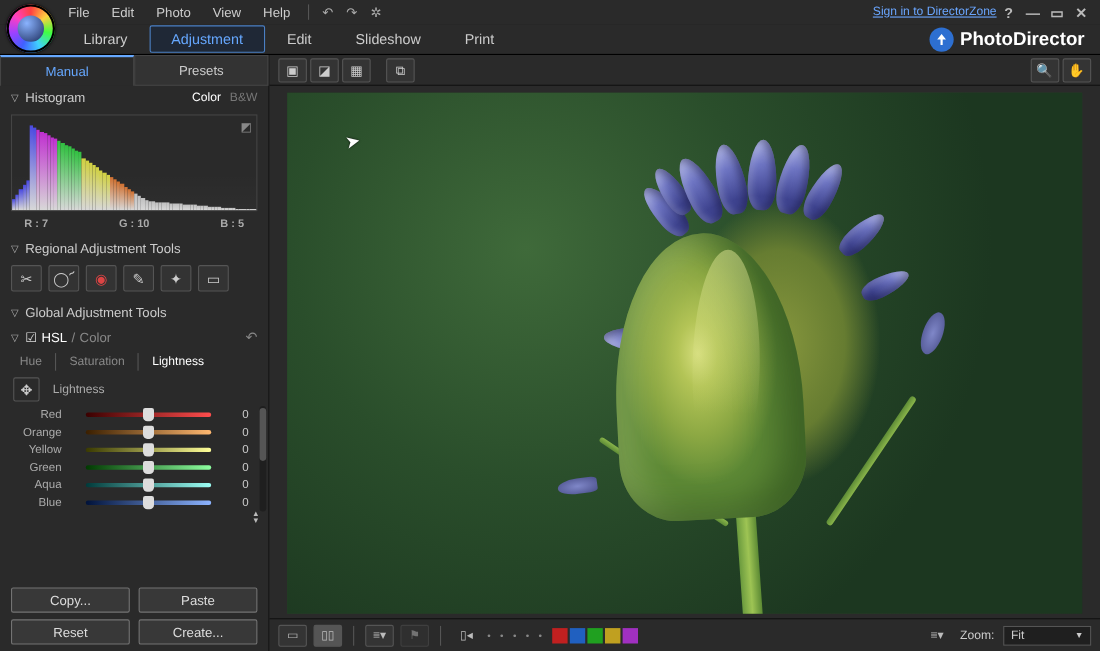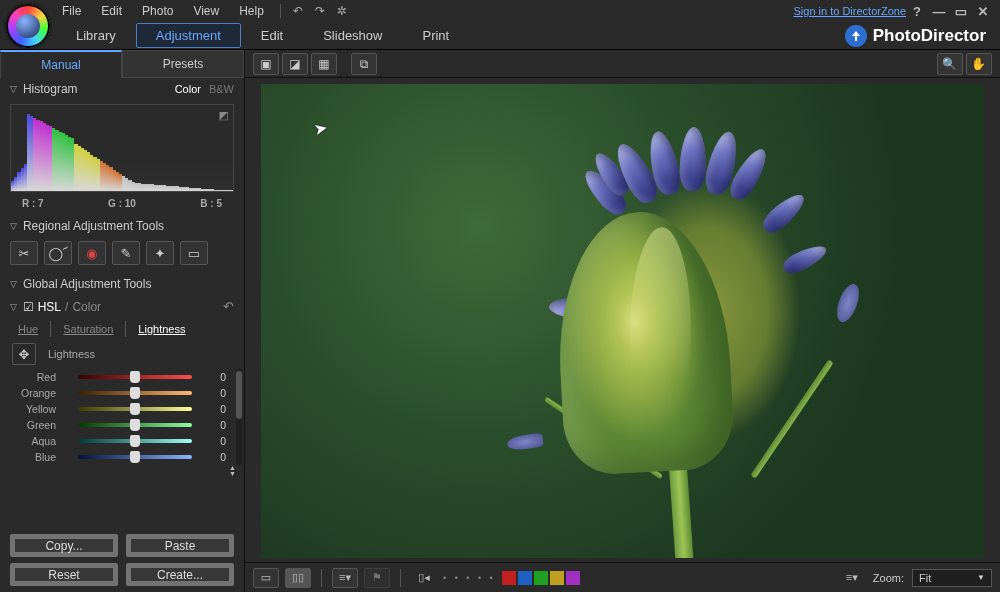--- a/index.html
+++ b/index.html
@@ -87,38 +87,38 @@
 
   .tool-row { display:flex; gap:6px; padding:4px 10px 8px; flex-wrap:wrap;}
   .tool-btn { width:28px;height:24px;border:1px solid #555;background:#333;border-radius:2px;display:flex;align-items:center;justify-content:center;color:#ccc;font-size:13px;}
 
   .hsl-head { display:flex;align-items:center;padding:4px 10px;font-size:12px;color:#ddd;}
   .hsl-head .chev{margin-right:6px;font-size:9px;color:#aaa;}
   .hsl-head .active-part{color:#fff;}
   .hsl-head .reset-arrow{margin-left:auto;color:#888;font-size:13px;}
 
   .hsl-tabs { display:flex; padding:3px 12px 2px; gap:6px; font-size:11px;}
-  .hsl-tabs span{padding:2px 6px;color:#888;text-decoration:underline;}
+  .hsl-tabs span{padding:2px 6px;color:#888;}
   .hsl-tabs span.active{color:#fff;}
   .hsl-sep{width:1px;background:#555;}
 
   .hsl-label-row { display:flex; align-items:center; padding:4px 12px; font-size:11px; color:#aaa;}
   .hsl-picker-icon{width:24px;height:22px;border:1px solid #555;border-radius:2px;display:flex;align-items:center;justify-content:center;margin-right:12px;color:#ccc;font-size:13px;}
 
   .slider-area{position:relative;padding:0 12px 0 0;}
   .slider-scroll-ind{position:absolute;right:2px;top:0;bottom:0;width:6px;background:#1f1f1f;border-radius:3px;}
   .slider-scroll-ind::after{content:"";position:absolute;top:2px;left:0;right:0;height:48px;background:#555;border-radius:3px;}
   .slider-row{display:flex;align-items:center;padding:2px 6px 2px 10px;font-size:10.5px;color:#aaa;}
   .slider-row .lbl{width:46px;text-align:right;margin-right:22px;}
   .slider-row .track{flex:1;height:4px;border-radius:2px;position:relative;}
   .slider-row .thumb{position:absolute;top:-4px;left:50%;width:10px;height:12px;margin-left:-5px;background:#ddd;border-radius:2px 2px 4px 4px;}
   .slider-row .val{width:28px;text-align:right;margin-left:6px;color:#ccc;}
 
   .btn-row{display:flex;gap:8px;padding:6px 10px;}
-  .btn-row .btn{flex:1;height:23px;background:#383838;border:5px solid #737373;border-radius:2px;display:flex;align-items:center;justify-content:center;font-size:12px;color:#ddd;text-align:center;}
+  .btn-row .btn{flex:1;height:23px;background:#383838;border:1px solid #737373;border-radius:2px;display:flex;align-items:center;justify-content:center;font-size:12px;color:#ddd;text-align:center;}
 
   
   .rightpanel { flex:1; display:flex; flex-direction:column; background:#2a2a2a;}
   .canvas-toolbar{height:28px;display:flex;align-items:center;padding:0 8px;gap:4px;border-bottom:1px solid #111;}
   .ct-btn{width:26px;height:22px;background:#343434;border:1px solid #555;border-radius:2px;display:flex;align-items:center;justify-content:center;color:#ccc;font-size:12px;}
   .ct-group{display:flex;gap:3px;}
   .ct-right{margin-left:auto;display:flex;gap:3px;}
 
   .canvas{flex:1;margin:6px 16px 4px 16px;position:relative;overflow:hidden;background:#2a2a2a;}
   .photo{position:absolute;inset:0;

